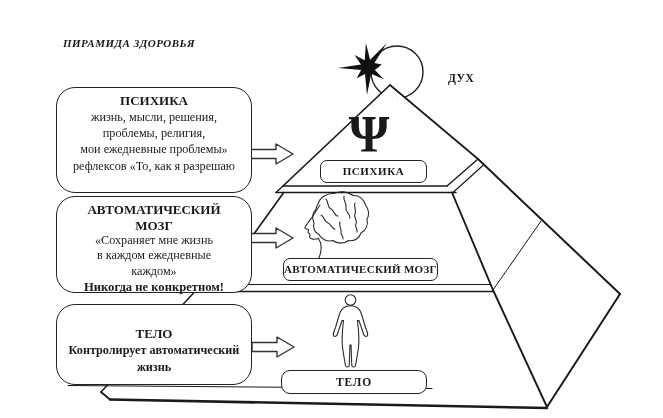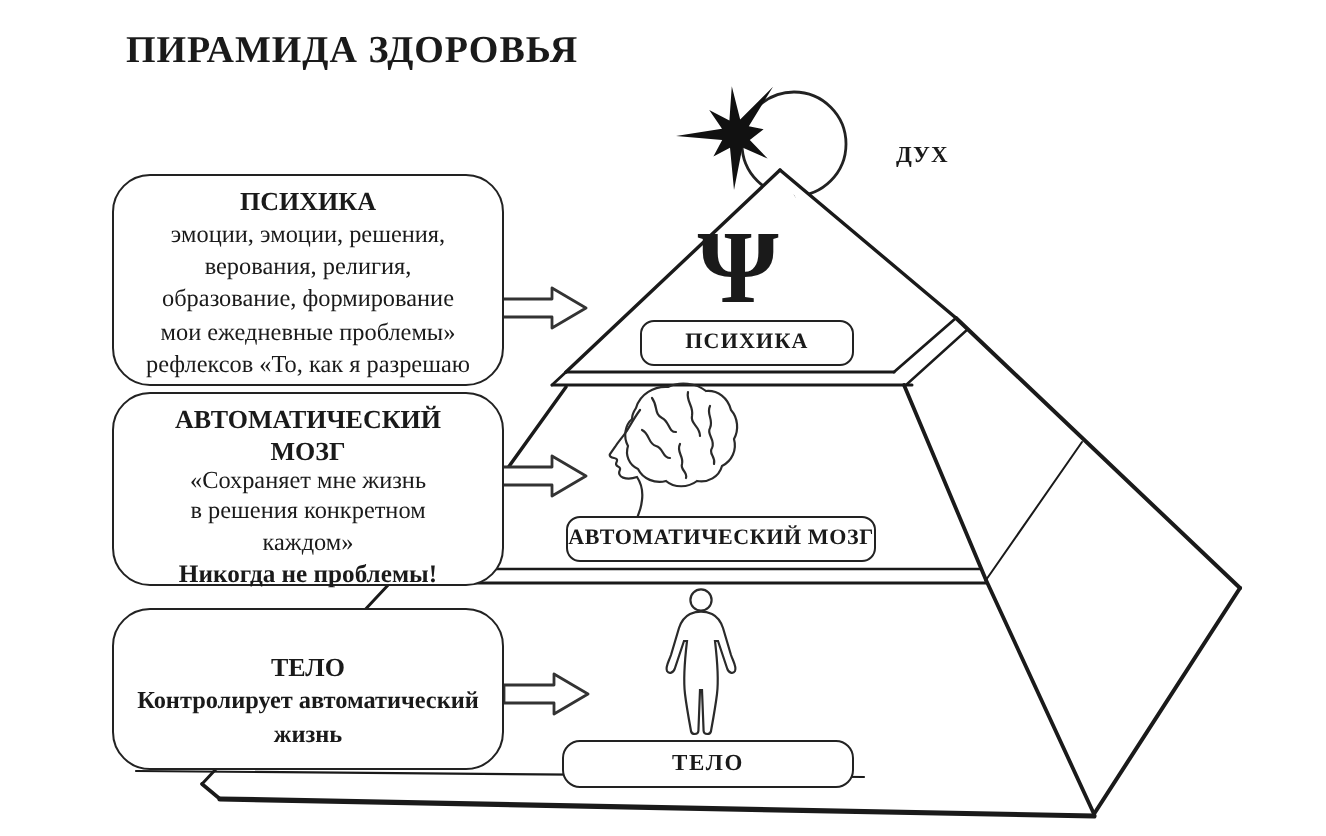--- a/index.html
+++ b/index.html
@@ -2,22 +2,22 @@
 <html><head>
 <meta charset="utf-8">
 <style>
   html,body{margin:0;padding:0;background:#fff;}
   .stage{
     position:relative;width:663px;height:418px;background:#fff;overflow:hidden;
     font-family:"Liberation Serif","DejaVu Serif",serif;color:#1a1a1a;
   }
   .stage svg{position:absolute;left:0;top:0;}
   .title{
-    position:absolute;left:63px;top:15px;font-size:19px;font-weight:bold;
-    letter-spacing:.5px;white-space:nowrap;
+    position:absolute;left:63px;top:37px;font-size:11px;font-weight:bold;
+    letter-spacing:.5px;white-space:nowrap;font-style:italic;
   }
   
   .lbox{
     position:absolute;left:56px;width:196px;box-sizing:border-box;
     border:1.5px solid #222;border-radius:19px;background:#fff;
     text-align:center;padding:5px 4px 0 4px;
   }
   .lbox .btitle{font-weight:bold;font-size:13px;line-height:16px;}
   .lbox .bline{font-size:12.2px;line-height:16.2px;}
   .lbox .bbold{font-weight:bold;font-size:12.6px;line-height:16.2px;}
@@ -104,33 +104,32 @@
       <path d="M0,-4.5 H25 V-10 L42,0 L25,10 V4.5 H0 Z" transform="translate(251,154)"></path>
       <path d="M0,-4.5 H25 V-10 L42,0 L25,10 V4.5 H0 Z" transform="translate(251,238)"></path>
       <path d="M0,-4.5 H25 V-10 L42,0 L25,10 V4.5 H0 Z" transform="translate(252,347)"></path>
     </g>
   </svg>
 
   <div class="title">ПИРАМИДА ЗДОРОВЬЯ</div>
 
   <div class="lbox" id="box-psihika">
     <div class="btitle">ПСИХИКА</div>
-    <div class="bline">эмоции, эмоции, решения,</div>
-    <div class="bline">верования, религия,</div>
-    <div class="bline">образование, формирование</div>
+    <div class="bline">жизнь, мысли, решения,</div>
+    <div class="bline">проблемы, религия,</div>
     <div class="bline">мои ежедневные проблемы»</div>
     <div class="bline">рефлексов «То, как  я разрешаю</div>
   </div>
 
   <div class="lbox" id="box-mozg">
     <div class="btitle">АВТОМАТИЧЕСКИЙ МОЗГ</div>
     <div class="bline">«Сохраняет мне жизнь</div>
-    <div class="bline">в решения конкретном</div>
+    <div class="bline">в каждом ежедневные</div>
     <div class="bline">каждом»</div>
-    <div class="bbold">Никогда не проблемы!</div>
+    <div class="bbold">Никогда не конкретном!</div>
   </div>
 
   <div class="lbox" id="box-telo">
     <div class="btitle">ТЕЛО</div>
     <div class="bline">Контролирует автоматический</div>
     <div class="bline">жизнь</div>
   </div>
 
   <div class="psi">Ψ</div>
   <div class="duh">ДУХ</div>

